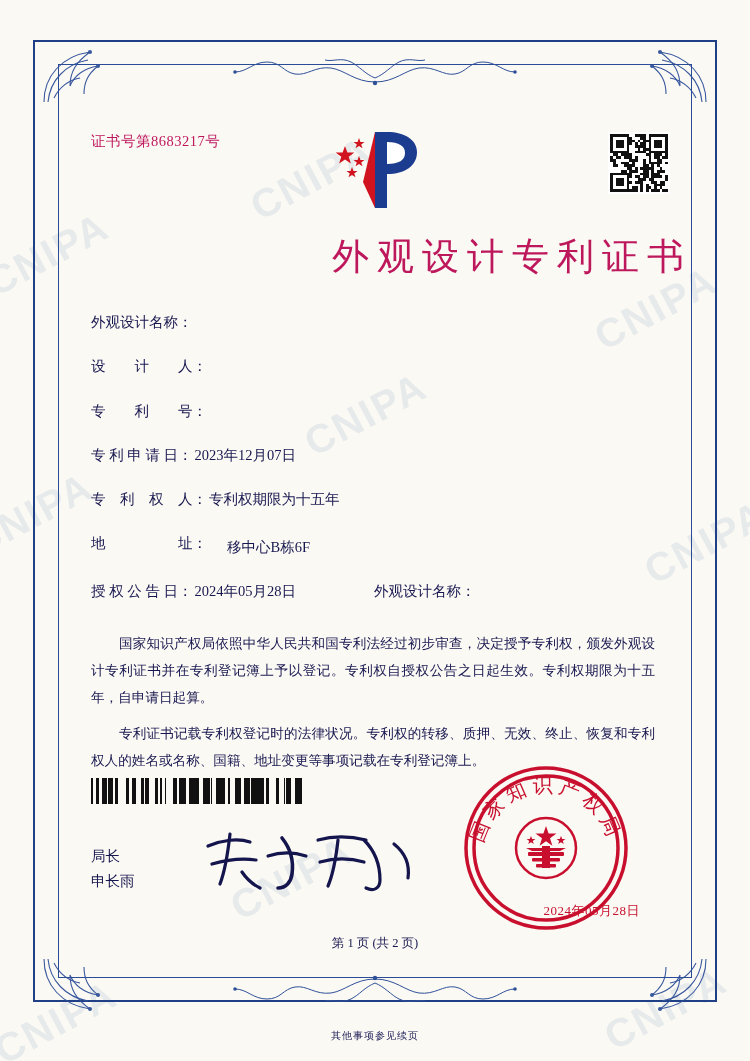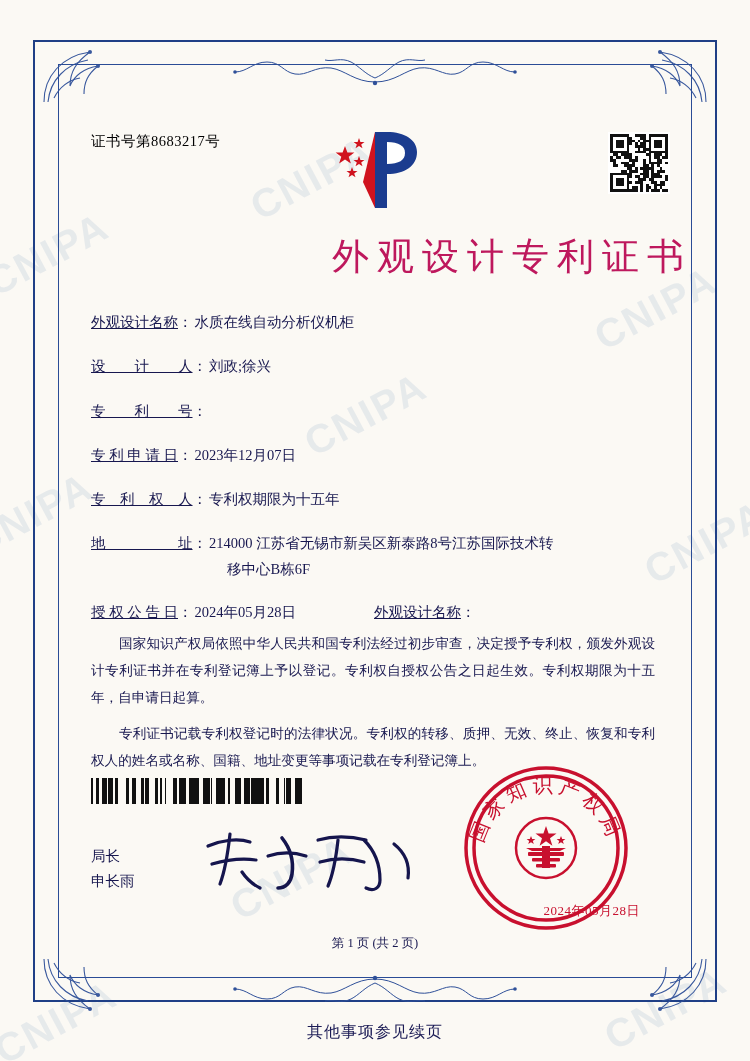--- a/index.html
+++ b/index.html
@@ -103,21 +103,21 @@
     width: 634px;
     height: 914px;
   }
 
   .cert-no {
     position: absolute;
     left: 33px;
     top: 68px;
     font-size: 14.5px;
     letter-spacing: .5px;
-    color: #000000;
+    color: #be185d;
     text-align: right;
   }
 
   
   .logo {
     position: absolute;
     left: 50%;
     transform: translateX(-50%);
     top: 62px;
     width: 112px;
@@ -165,21 +165,20 @@
   }
   .field {
     display: flex;
     align-items: flex-start;
     margin-bottom: 22.5px;
     line-height: 1.5;
   }
   .f-label {
     flex: 0 0 auto;
     white-space: pre;
-    text-decoration: underline;
   }
   .f-colon { flex: 0 0 auto; }
   .f-value {
     flex: 1 1 auto;
     padding-left: 2px;
   }
   .f-value .line2 {
     display: block;
     margin-top: 4px;
     padding-left: 18px;
@@ -267,21 +266,21 @@
     text-align: center;
     font-size: 12.5px;
     color: #17174f;
   }
 
   .footer-note {
     position: absolute;
     left: 0; right: 0;
     bottom: 18px;
     text-align: center;
-    font-size: 16px;
+    font-size: 10px;
     letter-spacing: 1px;
     color: #1b1b55;
     z-index: 2;
   }
 </style>
 </head>
 <body>
 
 <div class="watermarks">
   <div class="wm" style="left:-18px;  top:232px; font-size:40px; transform:rotate(-28deg);">CNIPA</div>
@@ -827,27 +826,25 @@
         </div>
     </div>
 
     <div class="doc-title">外观设计专利证书</div>
 
     <div class="fields">
 
       <div class="field">
         <span class="f-label">外观设计名称</span>
         <span class="f-colon">：</span>
-        <span class="f-value">水质在线自动分析仪机柜</span>
       </div>
 
       <div class="field">
         <span class="f-label">设　　计　　人</span>
         <span class="f-colon">：</span>
-        <span class="f-value">刘政;徐兴</span>
       </div>
 
       <div class="field">
         <span class="f-label">专　　利　　号</span>
         <span class="f-colon">：</span>
       </div>
 
       <div class="field">
         <span class="f-label">专 利 申 请 日</span>
         <span class="f-colon">：</span>
@@ -857,21 +854,20 @@
       <div class="field">
         <span class="f-label">专　利　权　人</span>
         <span class="f-colon">：</span>
         <span class="f-value">专利权期限为十五年</span>
       </div>
 
       <div class="field">
         <span class="f-label">地　　　　　址</span>
         <span class="f-colon">：</span>
         <span class="f-value">
-          <span>214000 江苏省无锡市新吴区新泰路8号江苏国际技术转</span>
           <span class="line2">移中心B栋6F</span>
         </span>
       </div>
 
       <div class="field-row2">
         <span class="col-a">
           <span class="f-label">授 权 公 告 日</span>
           <span class="f-colon">：</span>
           <span class="f-value">2024年05月28日</span>
         </span>

